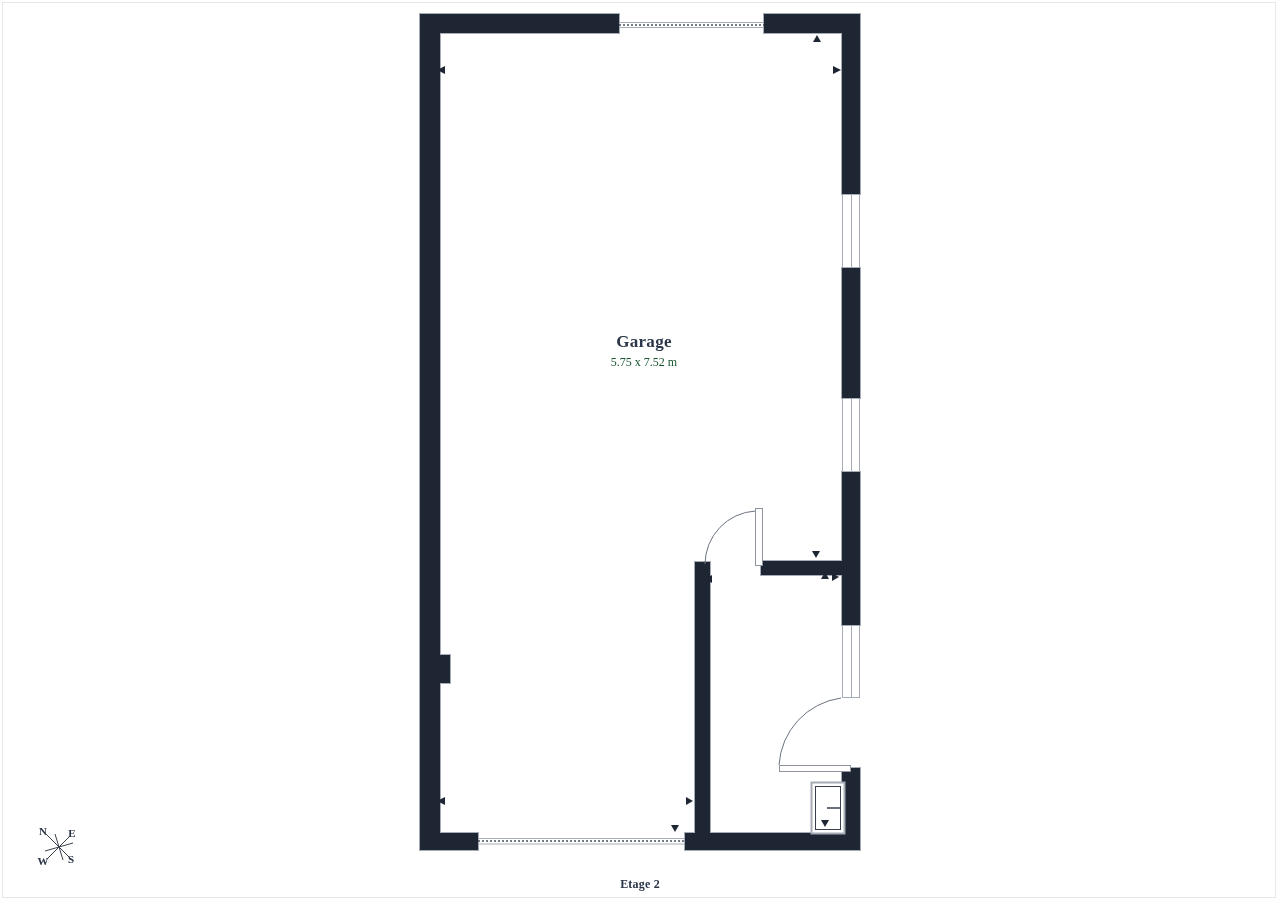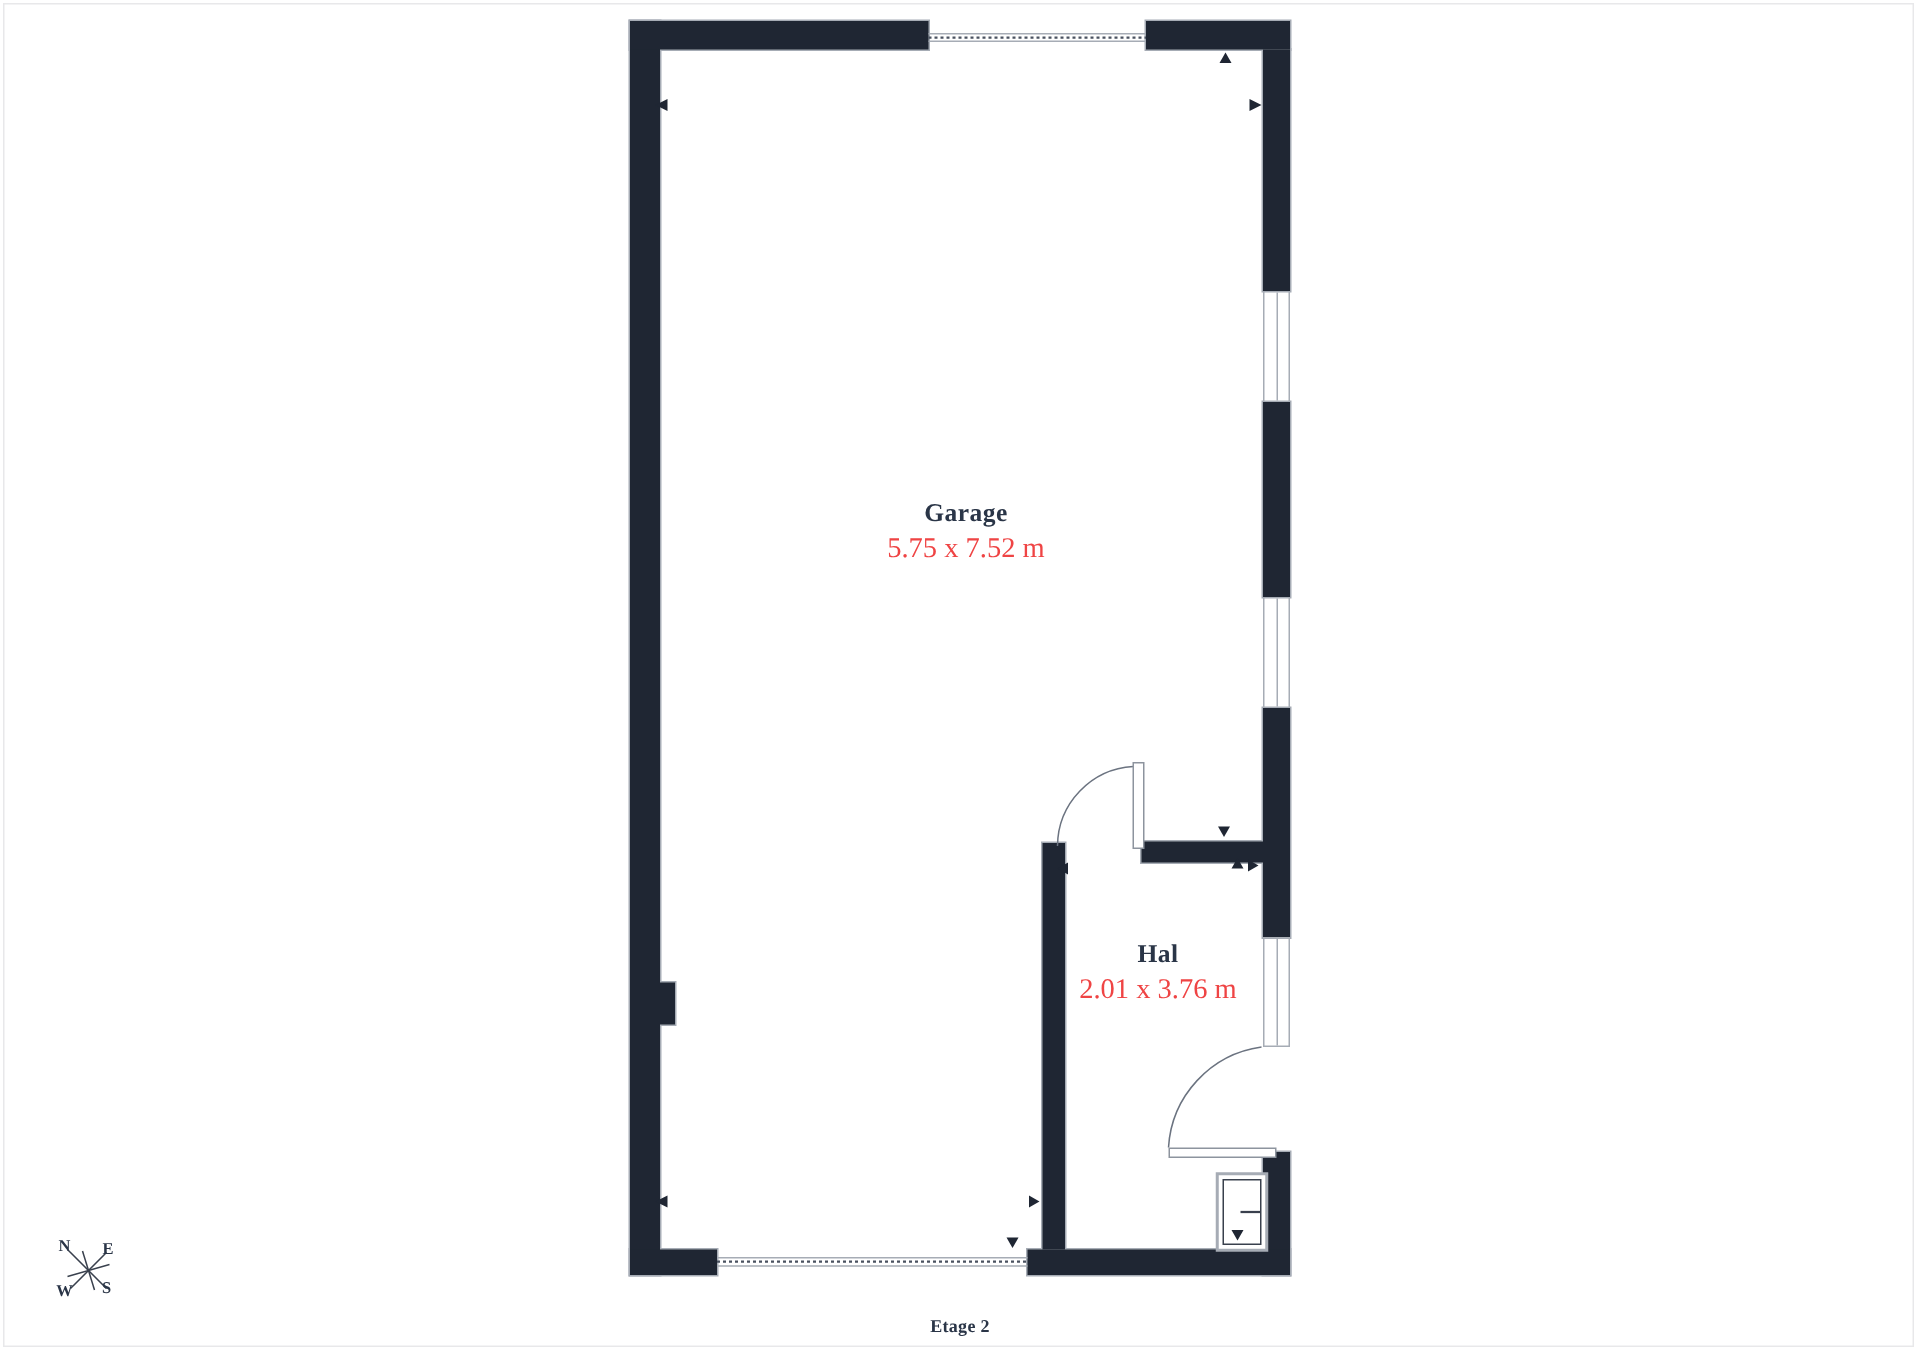--- a/index.html
+++ b/index.html
@@ -23,21 +23,21 @@
   }
   .window.v::after {
     content:""; position:absolute; left:50%; top:0; bottom:0; width:1px;
     background:#a6acb5;
   }
   svg.overlay { position:absolute; left:0; top:0; pointer-events:none; }
   .room-label { position:absolute; text-align:center; }
   .room-name {
     font-size:17px; font-weight:bold; color:#2a3547; letter-spacing:.3px;
   }
-  .room-dims { font-size:19px; color:#ef4444; margin-top:3px; }
+  .room-dims { font-size:12px; color:#14532d; margin-top:3px; }
   .floor-label {
     position:absolute; text-align:center; font-size:12px; font-weight:bold;
     color:#2a3547; letter-spacing:.2px;
   }
   .cdir {
     position:absolute; width:14px; font-size:11px; font-weight:bold;
     color:#2a3547; text-align:center; line-height:12px;
   }
 </style>
 </head>
@@ -114,24 +114,20 @@
       <line x1="55" y1="834" x2="63" y2="860"></line>
       <line x1="45" y1="851" x2="73" y2="843"></line>
     </g>
   </svg>
 
   <div class="room-label" style="left:544px; top:332px; width:200px;">
     <div class="room-name">Garage</div>
     <div class="room-dims">5.75 x 7.52 m</div>
   </div>
 
-  <div class="room-label" style="left:672px; top:626px; width:200px;">
-    <div class="room-name">Hal</div>
-    <div class="room-dims">2.01 x 3.76 m</div>
-  </div>
 
   <div class="floor-label" style="left:540px; top:877px; width:200px;">Etage 2</div>
 
   <div class="cdir" style="left:36px; top:825px;">N</div>
   <div class="cdir" style="left:65px; top:827px;">E</div>
   <div class="cdir" style="left:36px; top:855px;">W</div>
   <div class="cdir" style="left:64px; top:853px;">S</div>
 
 </div>
 

